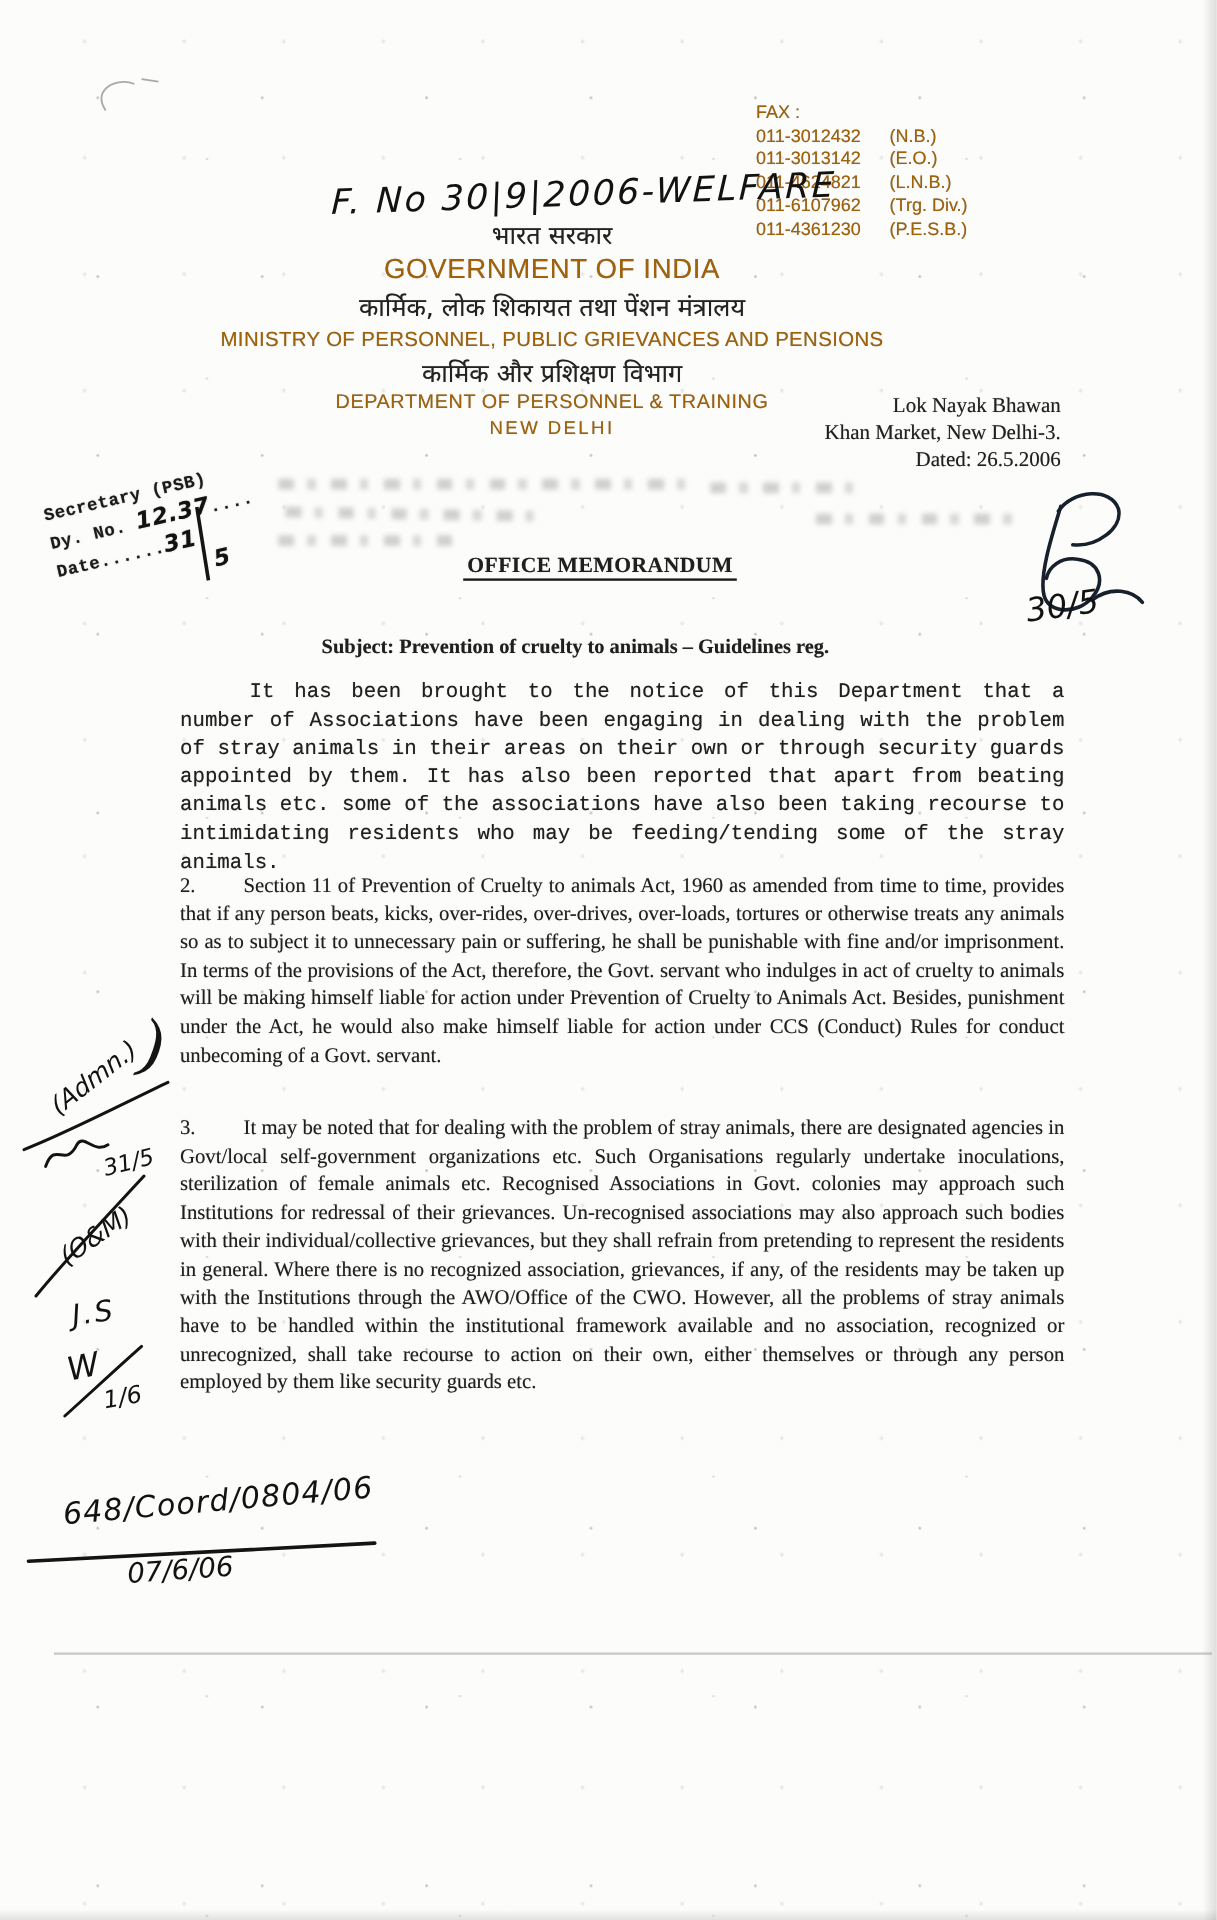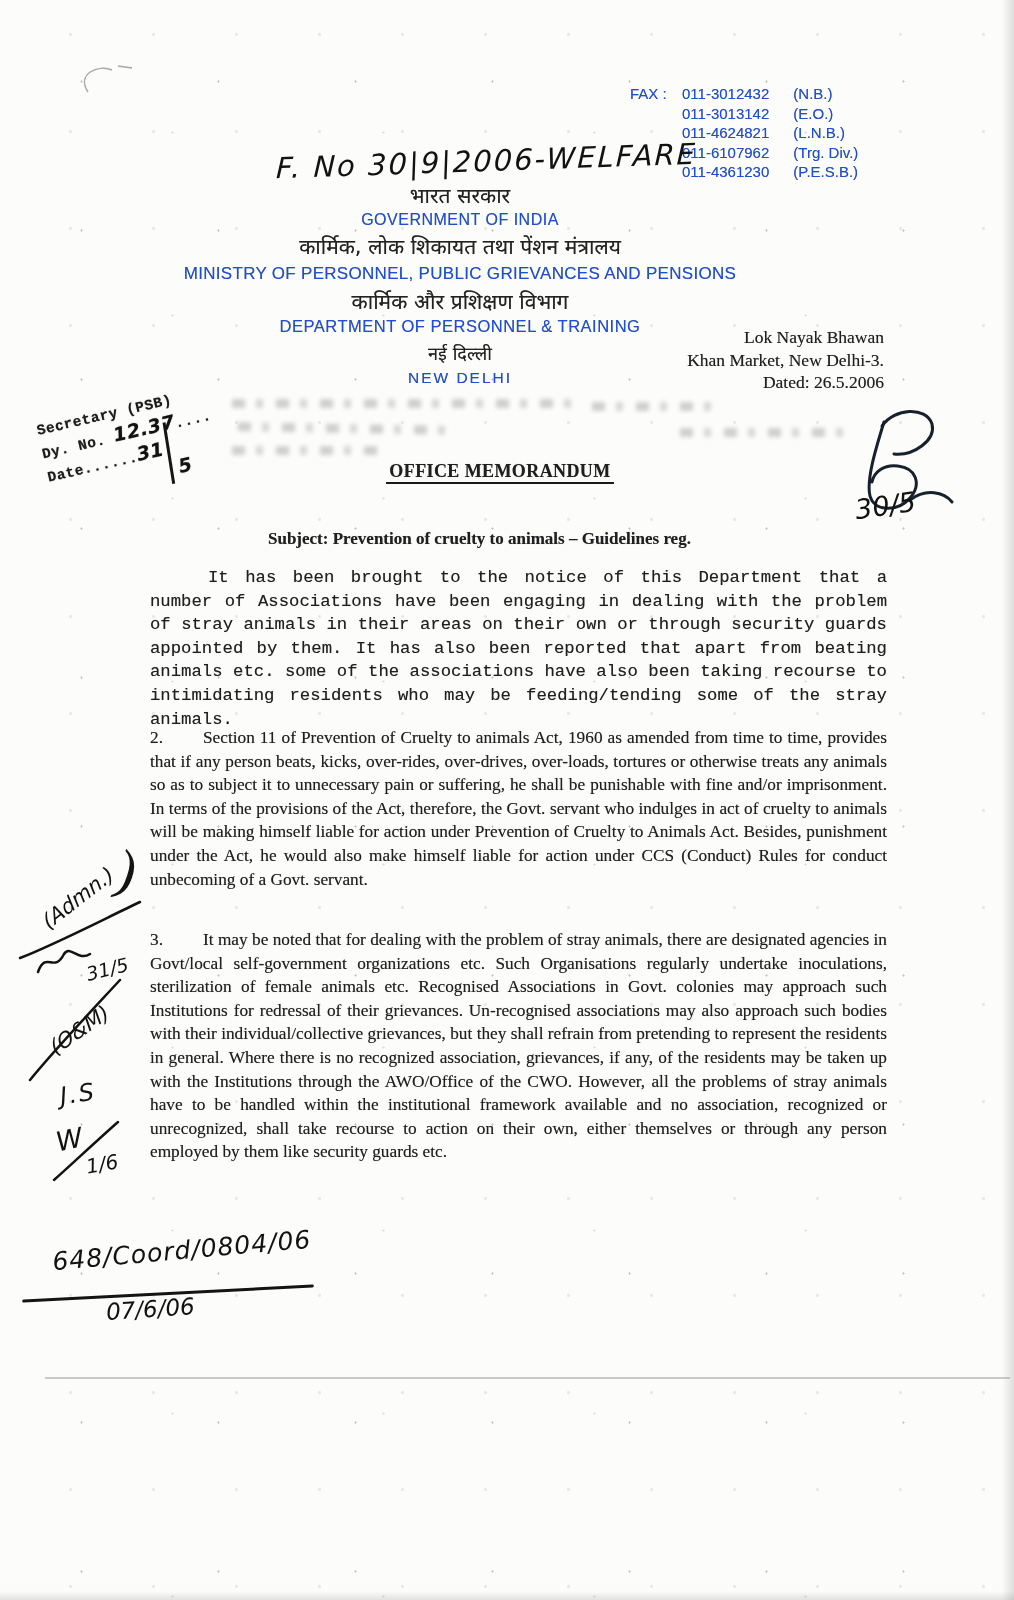--- a/index.html
+++ b/index.html
@@ -12,37 +12,37 @@
     content:"";position:absolute;inset:0;pointer-events:none;
     background-image:
       radial-gradient(rgba(0,0,0,.22) 0.8px, transparent 1.3px),
       radial-gradient(rgba(0,0,0,.12) 0.9px, transparent 1.5px),
       radial-gradient(rgba(0,0,0,.08) 1.1px, transparent 1.8px);
     background-size:137px 149px, 211px 183px, 83px 97px;
     background-position:13px 7px, 67px 41px, 29px 83px;
   }
   .abs{position:absolute;}
   .typed{font-family:"Liberation Serif",serif;color:#1f1f1f;text-shadow:0 0 .7px rgba(0,0,0,.45);}
-  .sans{font-family:"Liberation Sans",sans-serif;color:#1d4ed8;text-shadow:0 0 .6px rgba(0,0,0,.4);}
+  .sans{font-family:"Liberation Sans",sans-serif;color:#a16207;text-shadow:0 0 .6px rgba(0,0,0,.4);flex-direction:column;}
   .hindi{font-family:"DejaVu Sans",sans-serif;color:#222;text-shadow:0 0 .6px rgba(0,0,0,.4);}
   .hw{font-family:"DejaVu Sans",sans-serif;font-style:italic;color:#121212;}
 
   
   .fax-block{left:630px;top:84px;display:flex;font-size:15px;line-height:19.5px;}
   .fax-label{width:52px;}
   .fax-row span{display:inline;}
   .fax-num{margin-right:24px;}
 
   
   .file-no{left:276px;top:144px;font-size:29px;letter-spacing:2px;transform:rotate(-2deg) skewX(-4deg);white-space:nowrap;}
 
   
   .letterhead{left:95px;top:181px;width:730px;text-align:center;}
   .lh-hi1{font-size:21px;}
-  .lh-en1{font-size:16px;letter-spacing:.5px;margin-top:2px;}
+  .lh-en1{font-size:23px;letter-spacing:.5px;margin-top:2px;}
   .lh-hi2{font-size:21px;margin-top:3px;}
   .lh-en2{font-size:17px;letter-spacing:.3px;margin-top:4px;}
   .lh-hi3{font-size:21px;margin-top:3px;}
   .lh-en3{font-size:16.5px;letter-spacing:.5px;margin-top:2px;}
   .lh-hi4{font-size:18px;margin-top:5px;}
   .lh-en4{font-size:15.5px;letter-spacing:2px;margin-top:4px;}
 
   
   .address-block{right:130px;top:326px;text-align:right;font-size:17.5px;line-height:22.5px;}
 
@@ -119,21 +119,20 @@
 
   <div class="abs hw file-no">F. No 30|9|2006-WELFARE</div>
 
   <div class="abs letterhead">
     <div class="hindi lh-hi1">भारत सरकार</div>
     <div class="sans lh-en1">GOVERNMENT OF INDIA</div>
     <div class="hindi lh-hi2">कार्मिक, लोक शिकायत तथा पेंशन मंत्रालय</div>
     <div class="sans lh-en2">MINISTRY OF PERSONNEL, PUBLIC GRIEVANCES AND PENSIONS</div>
     <div class="hindi lh-hi3">कार्मिक और प्रशिक्षण विभाग</div>
     <div class="sans lh-en3">DEPARTMENT OF PERSONNEL &amp; TRAINING</div>
-    <div class="hindi lh-hi4">नई दिल्ली</div>
     <div class="sans lh-en4">NEW DELHI</div>
   </div>
 
   <div class="abs typed address-block">
     <div>Lok Nayak Bhawan</div>
     <div>Khan Market, New Delhi-3.</div>
     <div>Dated: 26.5.2006</div>
   </div>
 
   <div class="abs stamp">

